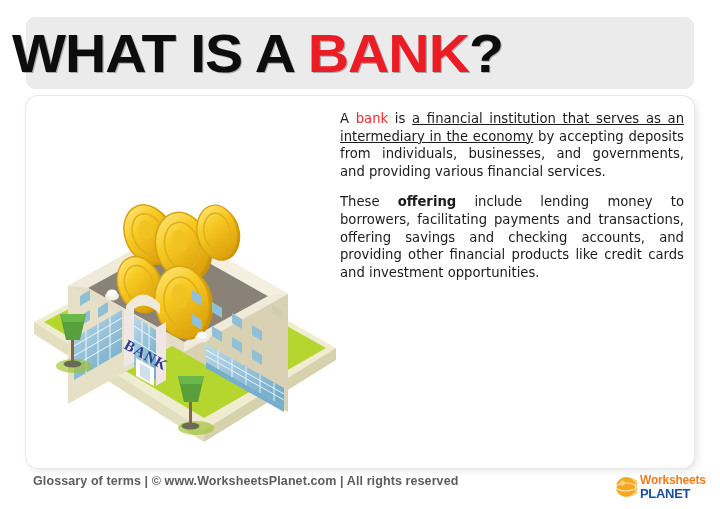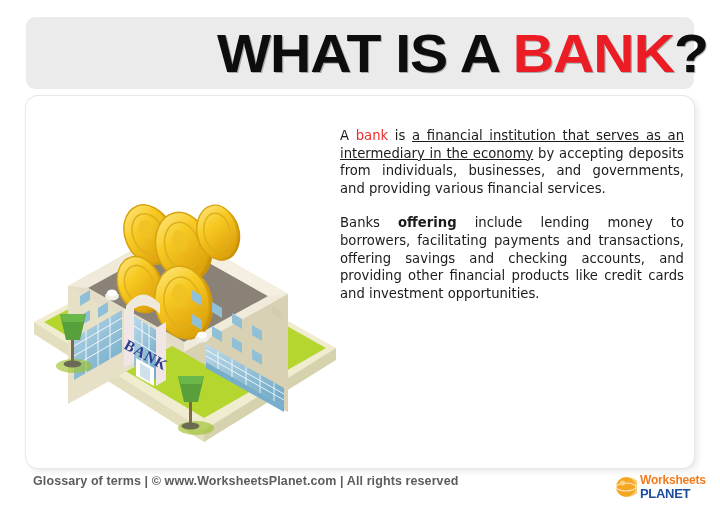--- a/index.html
+++ b/index.html
@@ -19,21 +19,21 @@
   #title-bar {
     position: absolute;
     left: 26px;
     top: 17px;
     width: 668px;
     height: 72px;
     background: #ebebeb;
     border-radius: 9px;
     display: flex;
     align-items: center;
-    justify-content: flex-end;
+    justify-content: flex-start;
   }
   #title-text {
     font-family: "Liberation Sans", sans-serif;
     font-weight: bold;
     font-size: 54px;
     letter-spacing: -1px;
     line-height: 1;
     white-space: nowrap;
     transform: scaleX(1.06);
     text-shadow: 1px 1px 0 rgba(0,0,0,0.28);
@@ -70,21 +70,21 @@
     top: 14px;
     width: 344px;
     height: 348px;
     color: #1b1b1b;
   }
   .para {
     font-family: "DejaVu Sans", sans-serif;
     font-size: 13.2px;
     line-height: 17.6px;
     text-align: justify;
-    margin: 17px 0 13px 0;
+    margin: 0 0 13px 0;
   }
   .para:last-child { margin-bottom: 0; }
   .red   { color: #ee2a2a; }
   .uline { text-decoration: underline; }
   .bold  { font-weight: bold; }
   .ital  { }
 
   
   #footer {
     position: absolute;
@@ -305,21 +305,21 @@
         <polygon points="152,276 178,276 175,284 155,284" fill="#6bb84a"></polygon>
         <ellipse cx="164.5" cy="326" rx="9" ry="3.5" fill="#6a6a55"></ellipse>
       </g>
     </svg>
   </div>
 
   <div id="text-column">
 
     <p class="para"><span>A </span><span class="red">bank</span><span> is </span><span class="uline">a financial institution that serves as an intermediary in the economy</span><span> by accepting deposits from individuals, businesses, and governments, and providing various financial services.</span></p>
 
-    <p class="para"><span>Banks </span><span class="bold">offering</span><span> include </span><span class="ital">lending money to borrowers, facilitating payments and transactions, offering savings and checking accounts, and providing other financial products</span><span> like credit cards and investment opportunities.</span></p>
+    <p class="para"><span>These </span><span class="bold">offering</span><span> include </span><span class="ital">lending money to borrowers, facilitating payments and transactions, offering savings and checking accounts, and providing other financial products</span><span> like credit cards and investment opportunities.</span></p>
 
 
   </div>
 </div>
 
 <div id="footer">
   <span id="footer-text">Glossary of terms  |  © www.WorksheetsPlanet.com  |  All rights reserved</span>
 
   <div id="logo">
     <svg id="logo-globe-icon" viewBox="0 0 22 22">

